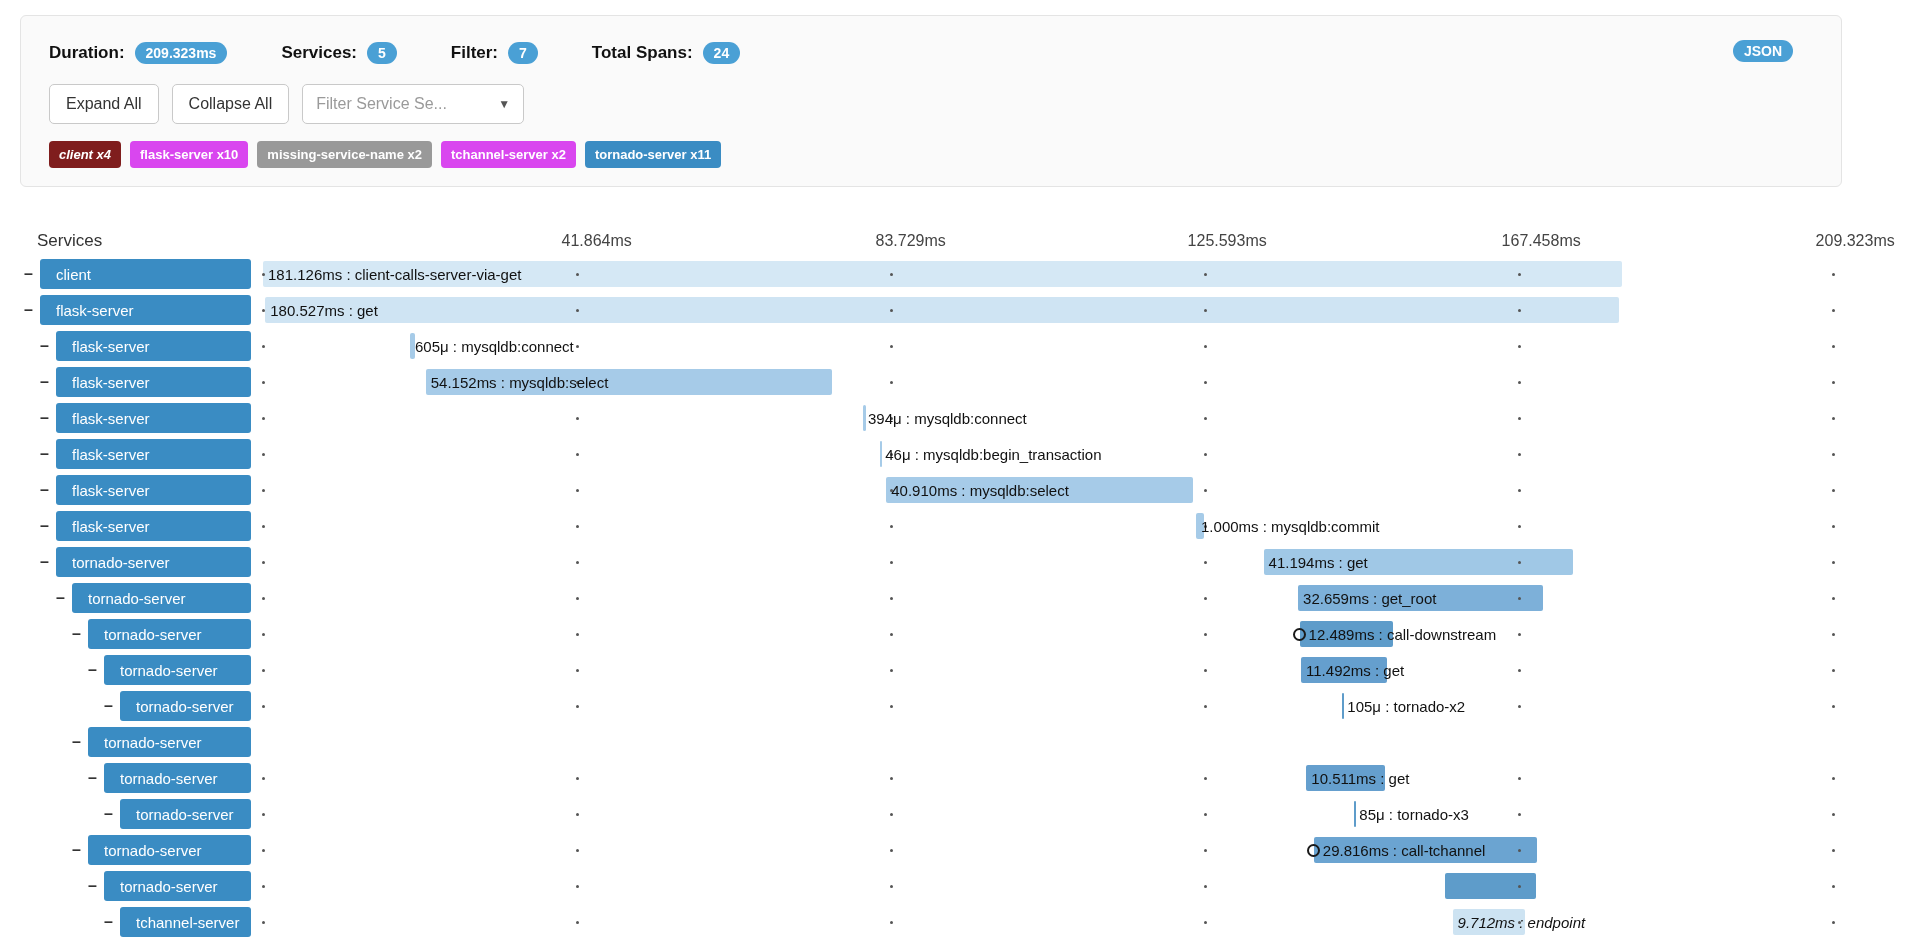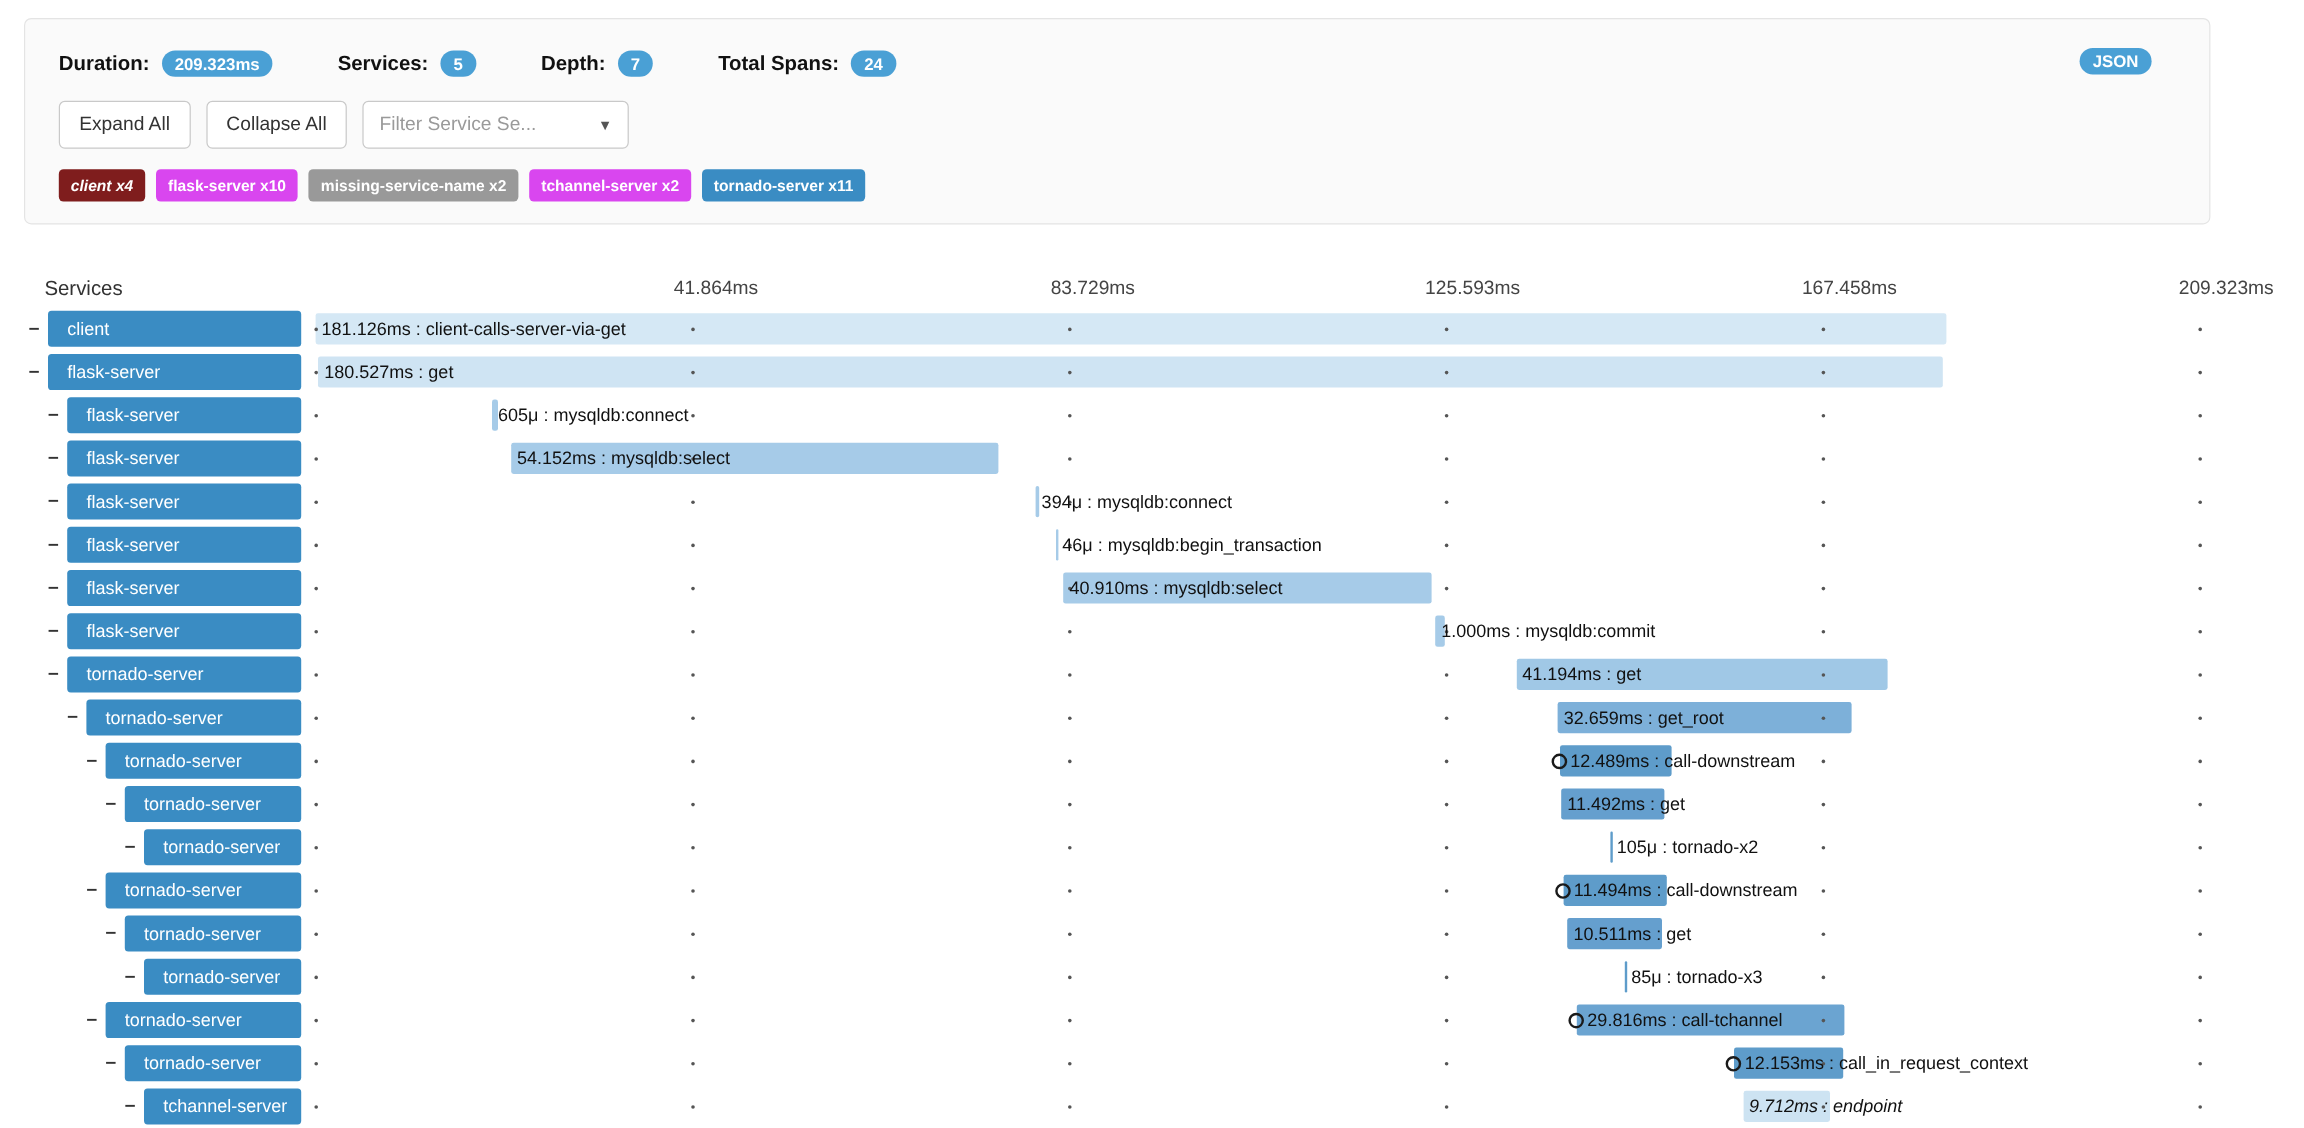--- a/index.html
+++ b/index.html
@@ -89,21 +89,21 @@
 
     <div class="stat-group">
         <span class="stat-label">Duration:</span>
         <span class="badge" style="background: rgb(74, 160, 213);">209.323ms</span>
       </div>
       <div class="stat-group">
         <span class="stat-label">Services:</span>
         <span class="badge" style="background: rgb(74, 160, 213);">5</span>
       </div>
       <div class="stat-group">
-        <span class="stat-label">Depth:</span>
+        <span class="stat-label">Filter:</span>
         <span class="badge" style="background: rgb(74, 160, 213);">7</span>
       </div>
       <div class="stat-group">
         <span class="stat-label">Total Spans:</span>
         <span class="badge" style="background: rgb(74, 160, 213);">24</span>
       </div>
       <span class="badge json-btn" style="background: rgb(74, 160, 213);">JSON</span>
   </div>
   <div class="controls-row">
 
@@ -399,35 +399,20 @@
               <span>105μ : tornado-x2</span>
             </div>
           </div>
         </div>
       </div>
       <div class="span-row">
         <div class="row-left">
           <span class="toggle" style="left: 48px;">–</span>
           <div class="svc-box" style="left: 64px; background: rgb(58, 140, 195);">tornado-server</div>
         </div>
-        <div class="row-track">
-          <div class="plot">
-            <span class="grid-dot" style="left: 0%;"></span>
-            <span class="grid-dot" style="left: 20%;"></span>
-            <span class="grid-dot" style="left: 40%;"></span>
-            <span class="grid-dot" style="left: 60%;"></span>
-            <span class="grid-dot" style="left: 80%;"></span>
-            <span class="grid-dot" style="left: 100%;"></span>
-            <div class="span-bar" style="left: 66.2135%; width: 5.49104%; background: rgb(94, 156, 202);"></div>
-            <div class="span-meta" style="left: 66.2135%;">
-              <span class="ring"></span>
-              <span>11.494ms : call-downstream</span>
-            </div>
-          </div>
-        </div>
       </div>
       <div class="span-row">
         <div class="row-left">
           <span class="toggle" style="left: 64px;">–</span>
           <div class="svc-box" style="left: 80px; background: rgb(58, 140, 195);">tornado-server</div>
         </div>
         <div class="row-track">
           <div class="plot">
             <span class="grid-dot" style="left: 0%;"></span>
             <span class="grid-dot" style="left: 20%;"></span>
@@ -490,24 +475,20 @@
         </div>
         <div class="row-track">
           <div class="plot">
             <span class="grid-dot" style="left: 0%;"></span>
             <span class="grid-dot" style="left: 20%;"></span>
             <span class="grid-dot" style="left: 40%;"></span>
             <span class="grid-dot" style="left: 60%;"></span>
             <span class="grid-dot" style="left: 80%;"></span>
             <span class="grid-dot" style="left: 100%;"></span>
             <div class="span-bar" style="left: 75.2903%; width: 5.80586%; background: rgb(94, 156, 202);"></div>
-            <div class="span-meta" style="left: 75.2903%;">
-              <span class="ring"></span>
-              <span>12.153ms : call_in_request_context</span>
-            </div>
           </div>
         </div>
       </div>
       <div class="span-row">
         <div class="row-left">
           <span class="toggle" style="left: 80px;">–</span>
           <div class="svc-box" style="left: 96px; background: rgb(58, 140, 195);">tchannel-server</div>
         </div>
         <div class="row-track">
           <div class="plot">

